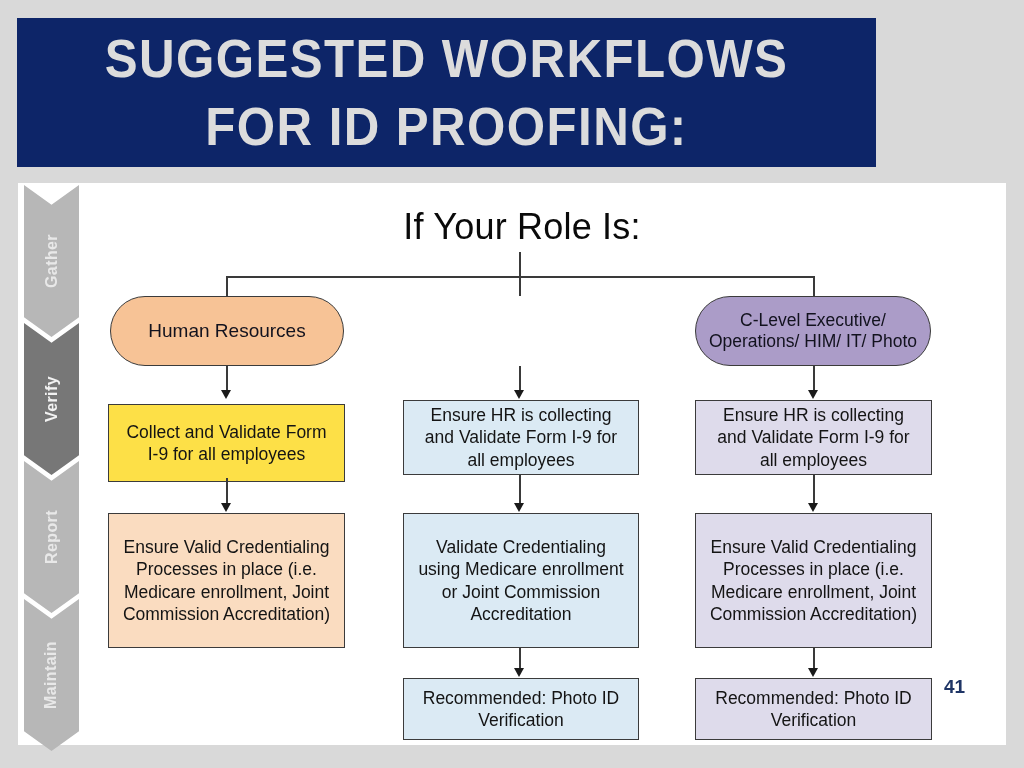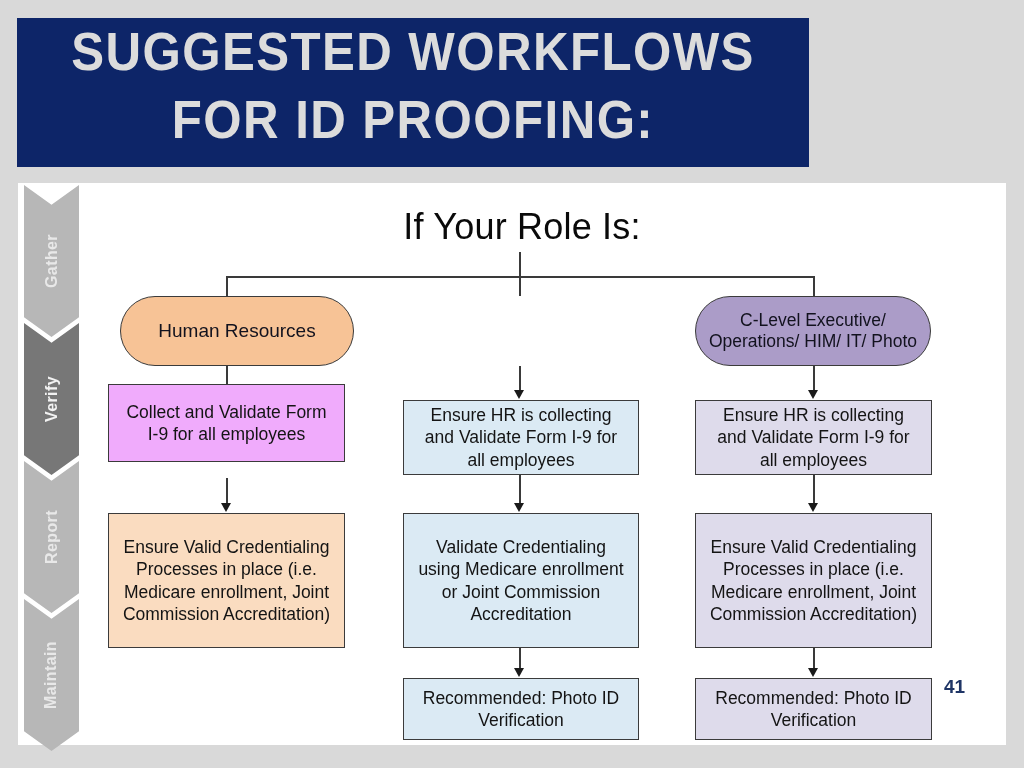--- a/index.html
+++ b/index.html
@@ -14,26 +14,26 @@
     font-family: "Liberation Sans", sans-serif;
     overflow: hidden;
     position: relative;
   }
 
   
   #title-banner {
     position: absolute;
     left: 17px;
     top: 18px;
-    width: 792px;
+    width: 859px;
     height: 149px;
     background: #0d2568;
     box-sizing: border-box;
     display: flex;
-    align-items: flex-start;
+    align-items: center;
     justify-content: center;
   }
   #title-text {
     color: #dcdcdc;
     font-family: "Liberation Sans Narrow", "Liberation Sans", sans-serif;
     font-size: 53px;
     font-weight: bold;
     line-height: 1.28;
     letter-spacing: 1.5px;
     text-align: center;
@@ -194,28 +194,28 @@
   <div id="role-heading">If Your Role Is:</div>
 
   <div class="conn v" style="left:519px;top:252px;height:25px;"></div>
 
   <div class="conn h" style="left:226px;top:276px;width:588px;"></div>
 
   <div class="conn v" style="left:226px;top:276px;height:20px;"></div>
   <div class="conn v" style="left:519px;top:276px;height:20px;"></div>
   <div class="conn v" style="left:813px;top:276px;height:20px;"></div>
 
-  <div class="pill" style="left:120px;top:296px;width:234px;height:70px;background:#f7c396;">
+  <div class="pill" style="left:110px;top:296px;width:234px;height:70px;background:#f7c396;">
     <span>Human Resources</span>
   </div>
 
   <div class="conn v" style="left:226px;top:366px;height:26px;"></div>
   <div class="arrowhead" style="left:221px;top:390px;"></div>
 
-  <div class="pbox" style="left:108px;top:384px;width:237px;height:78px;background:#f0abfc;align-items:center;">
+  <div class="pbox" style="left:108px;top:404px;width:237px;height:78px;background:#fde047;align-items:center;">
     <span>Collect and Validate Form
 I-9 for all employees</span>
   </div>
 
   <div class="conn v" style="left:226px;top:478px;height:27px;"></div>
   <div class="arrowhead" style="left:221px;top:503px;"></div>
 
   <div class="pbox" style="left:108px;top:513px;width:237px;height:135px;background:#fadcc0;">
     <span>Ensure Valid Credentialing
 Processes in place (i.e.

